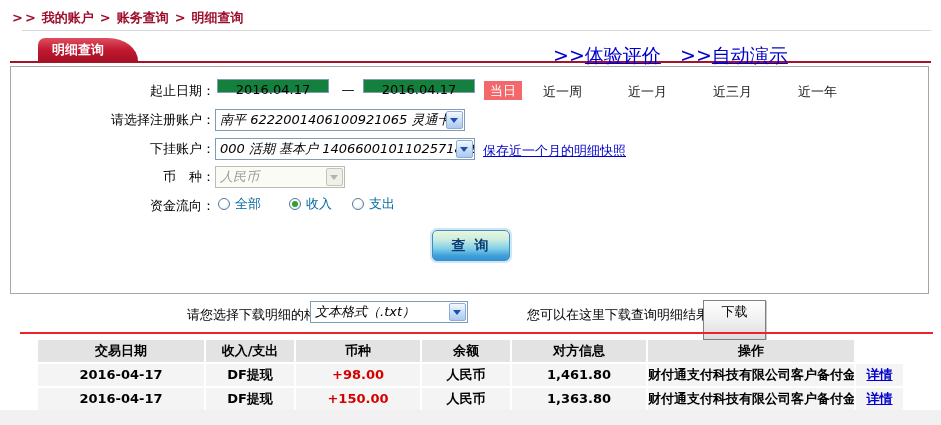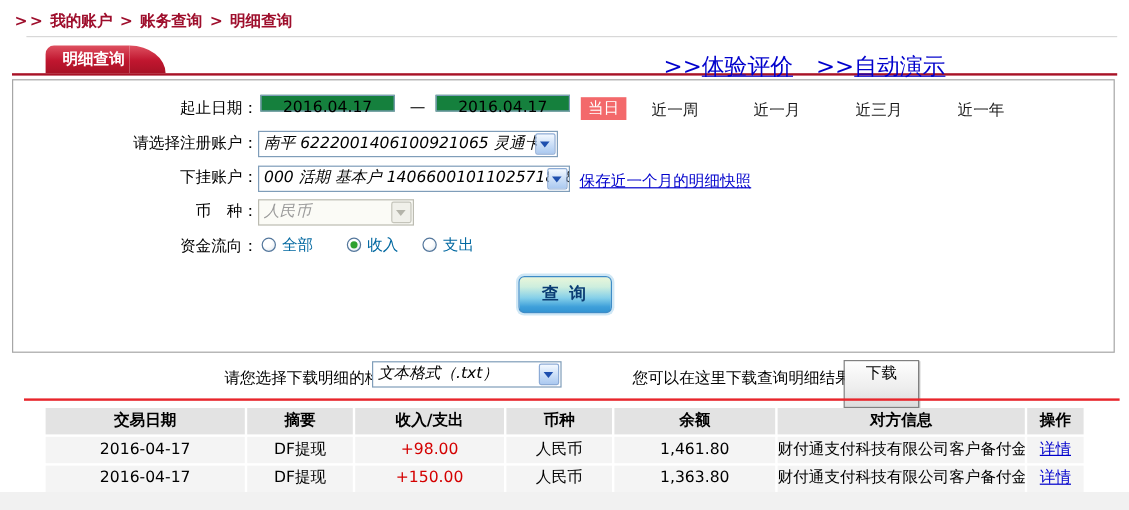--- a/index.html
+++ b/index.html
@@ -65,21 +65,21 @@
   .dl-label, .dl-hint { position:absolute; font-size:13px; color:#000; white-space:nowrap; }
   .btn-download { position:absolute; left:703px; top:300px; width:63px; height:40px; border:1px solid #808080;
     background:linear-gradient(180deg,#fefefe,#ededed 60%,#dcdcdc); font-size:13px; color:#000;
     text-align:center; line-height:22px; cursor:pointer; box-shadow:1px 1px 0 #c8c8c8; }
 
   .red-divider { position:absolute; left:20px; right:8px; top:332px; height:2px; background:#e8252b; }
 
   
   .table { position:absolute; left:38px; top:340px; width:865px; font-size:13px; }
   .trow { display:grid; grid-template-columns:166px 88px 124px 88px 134px 206px 47px; column-gap:2px; margin-bottom:2px; }
-  .tcell { height:22px; line-height:22px; text-align:center; background:#f4f4f4; overflow:hidden; white-space:nowrap; color:#000; }
+  .tcell { height:22px; line-height:22px; text-align:center; background:#f4f4f4; overflow:hidden; white-space:nowrap; color:#000;font-weight:bold; }
   .thead .tcell { background:#e3e3e3; font-weight:bold; }
   .amount { color:#d40000; }
   .detail-link { color:#0000cc; text-decoration:underline; cursor:pointer; }
 
   .footer-strip { position:absolute; left:0; right:0; bottom:0; height:15px; background:#f1f1f1; }
 </style>
 </head>
 <body>
 
 <div class="screen">
@@ -153,21 +153,20 @@
     <span class="xp-arrow"></span>
   </div>
   <div class="dl-hint" style="left:527px; top:306px">您可以在这里下载查询明细结果</div>
   <div class="btn-download">下载</div>
 
   <div class="red-divider"></div>
 
   <div class="table">
     <div class="trow thead">
       <div class="tcell">交易日期</div>
-      <div class="tcell">摘要</div>
       <div class="tcell">收入/支出</div>
       <div class="tcell">币种</div>
       <div class="tcell">余额</div>
       <div class="tcell">对方信息</div>
       <div class="tcell">操作</div>
     </div>
     <div class="trow">
       <div class="tcell">2016-04-17</div>
       <div class="tcell">DF提现</div>
       <div class="tcell amount">+98.00</div>

